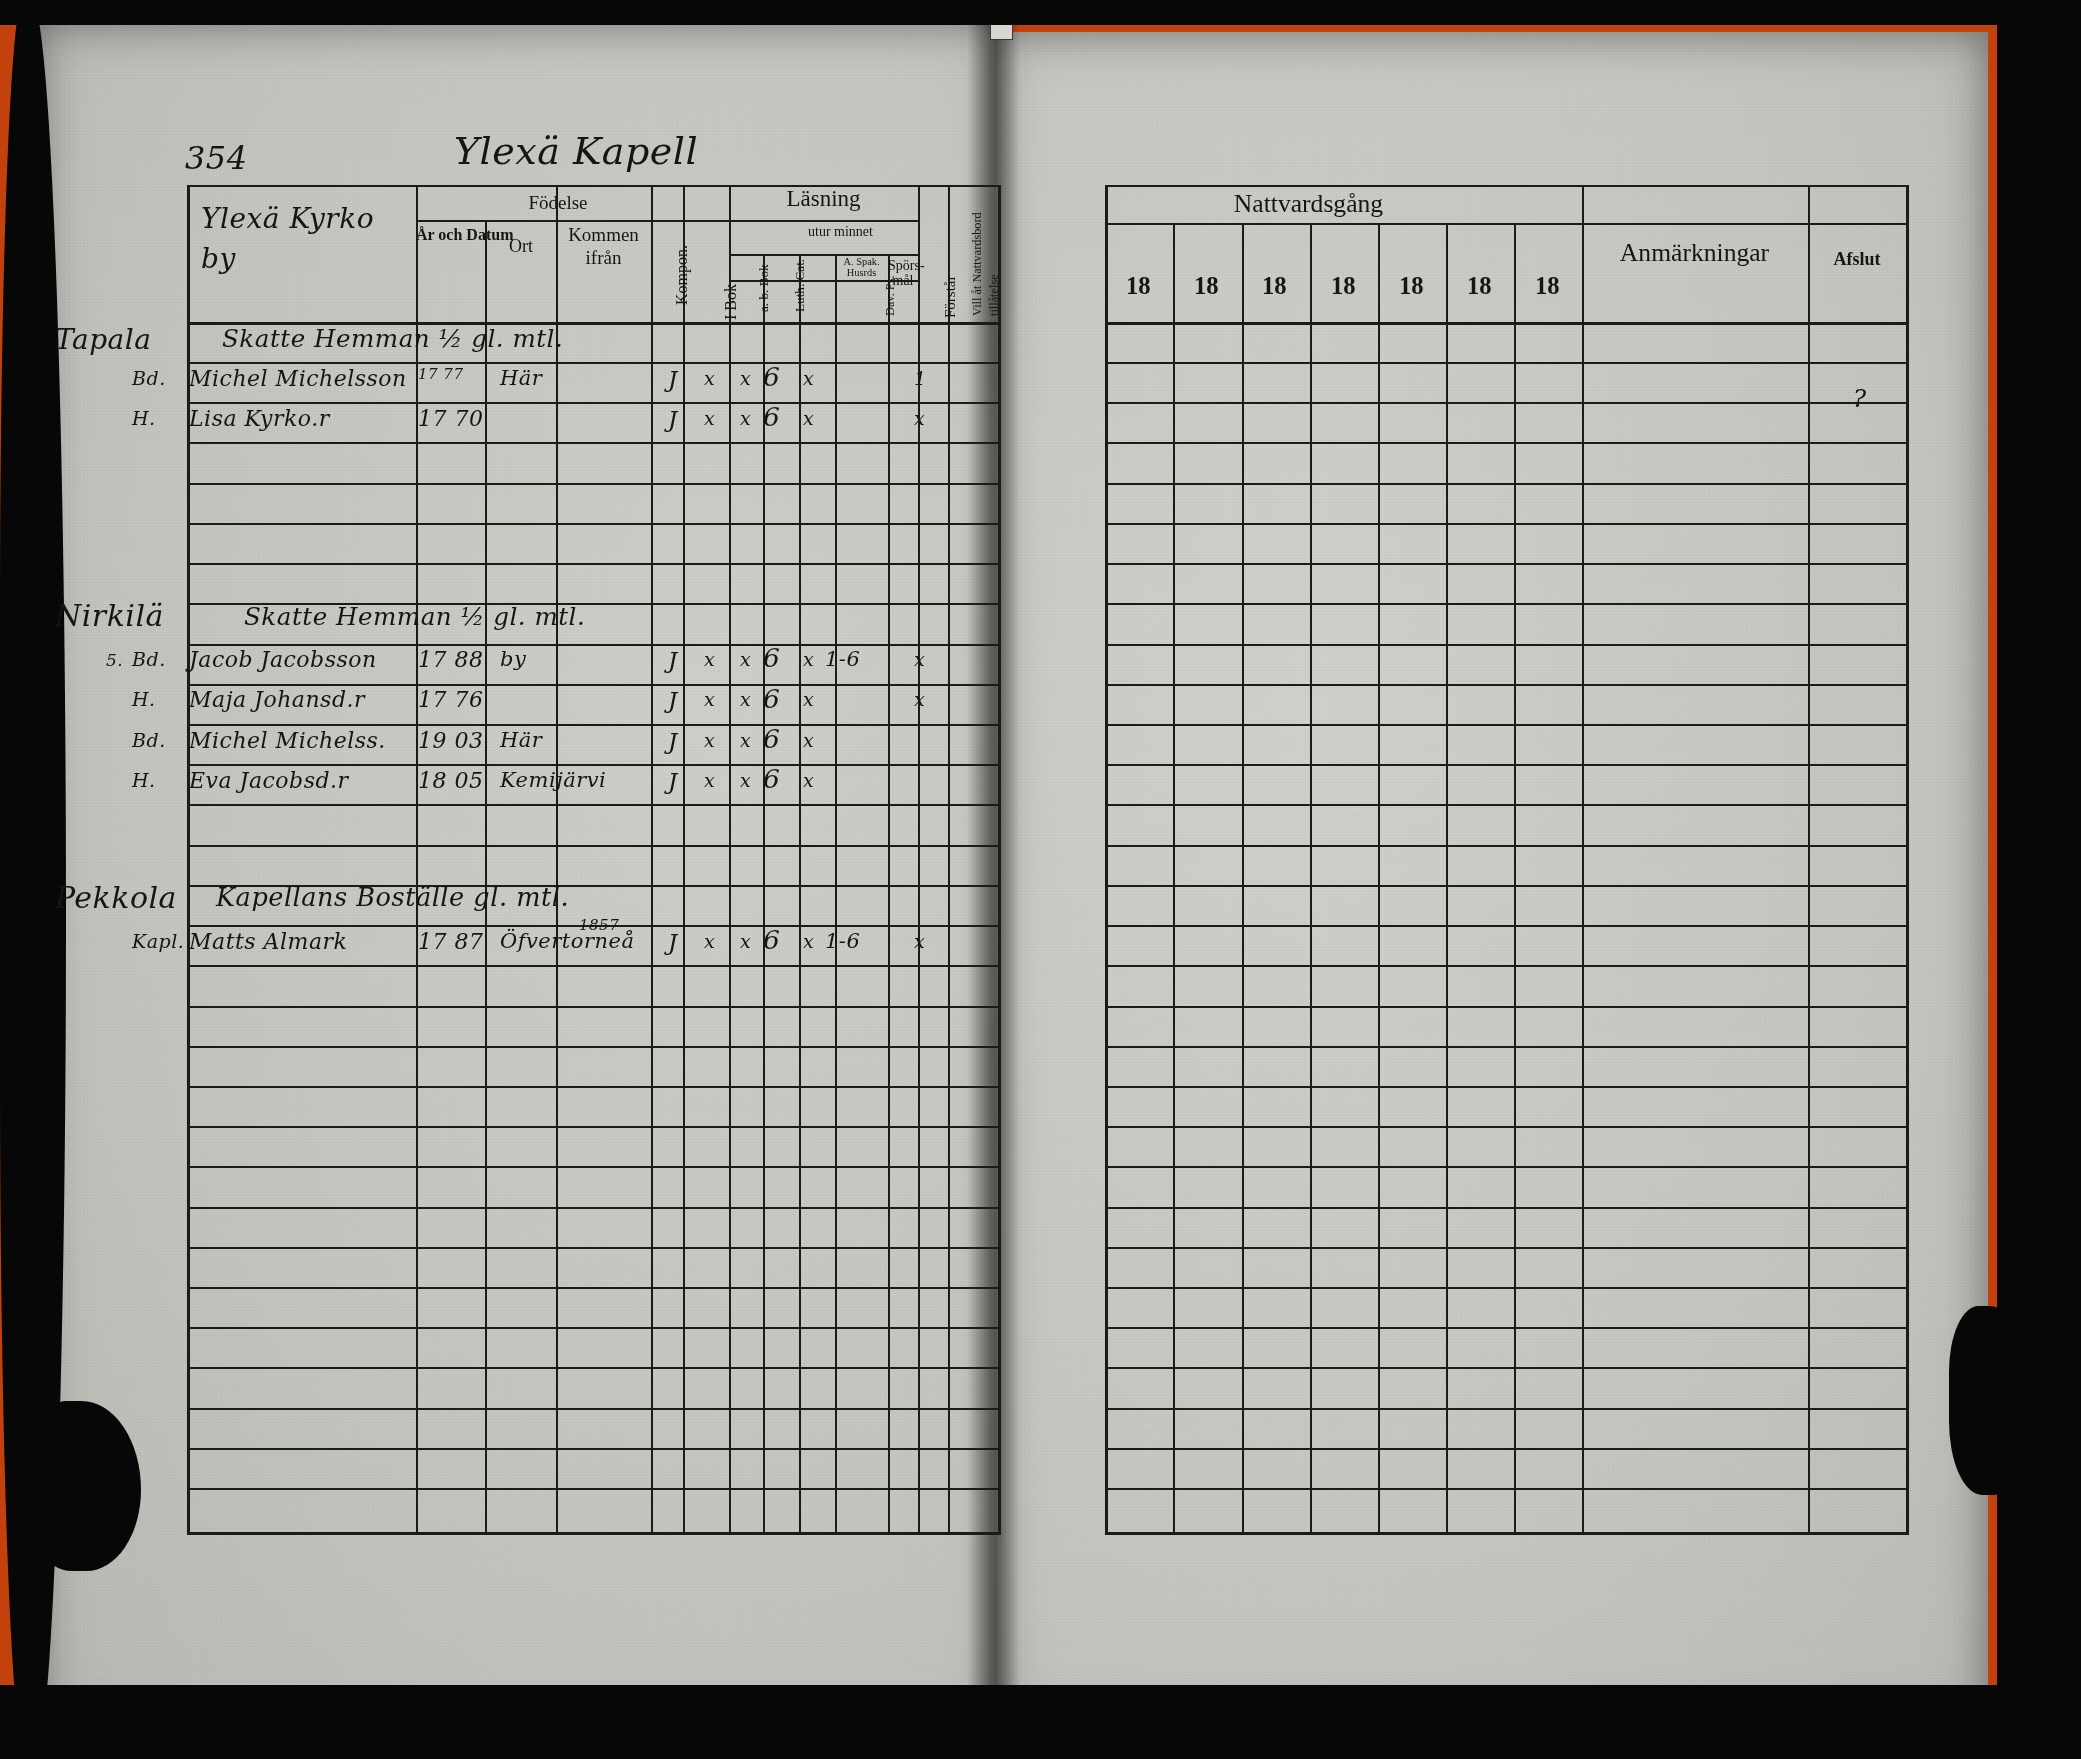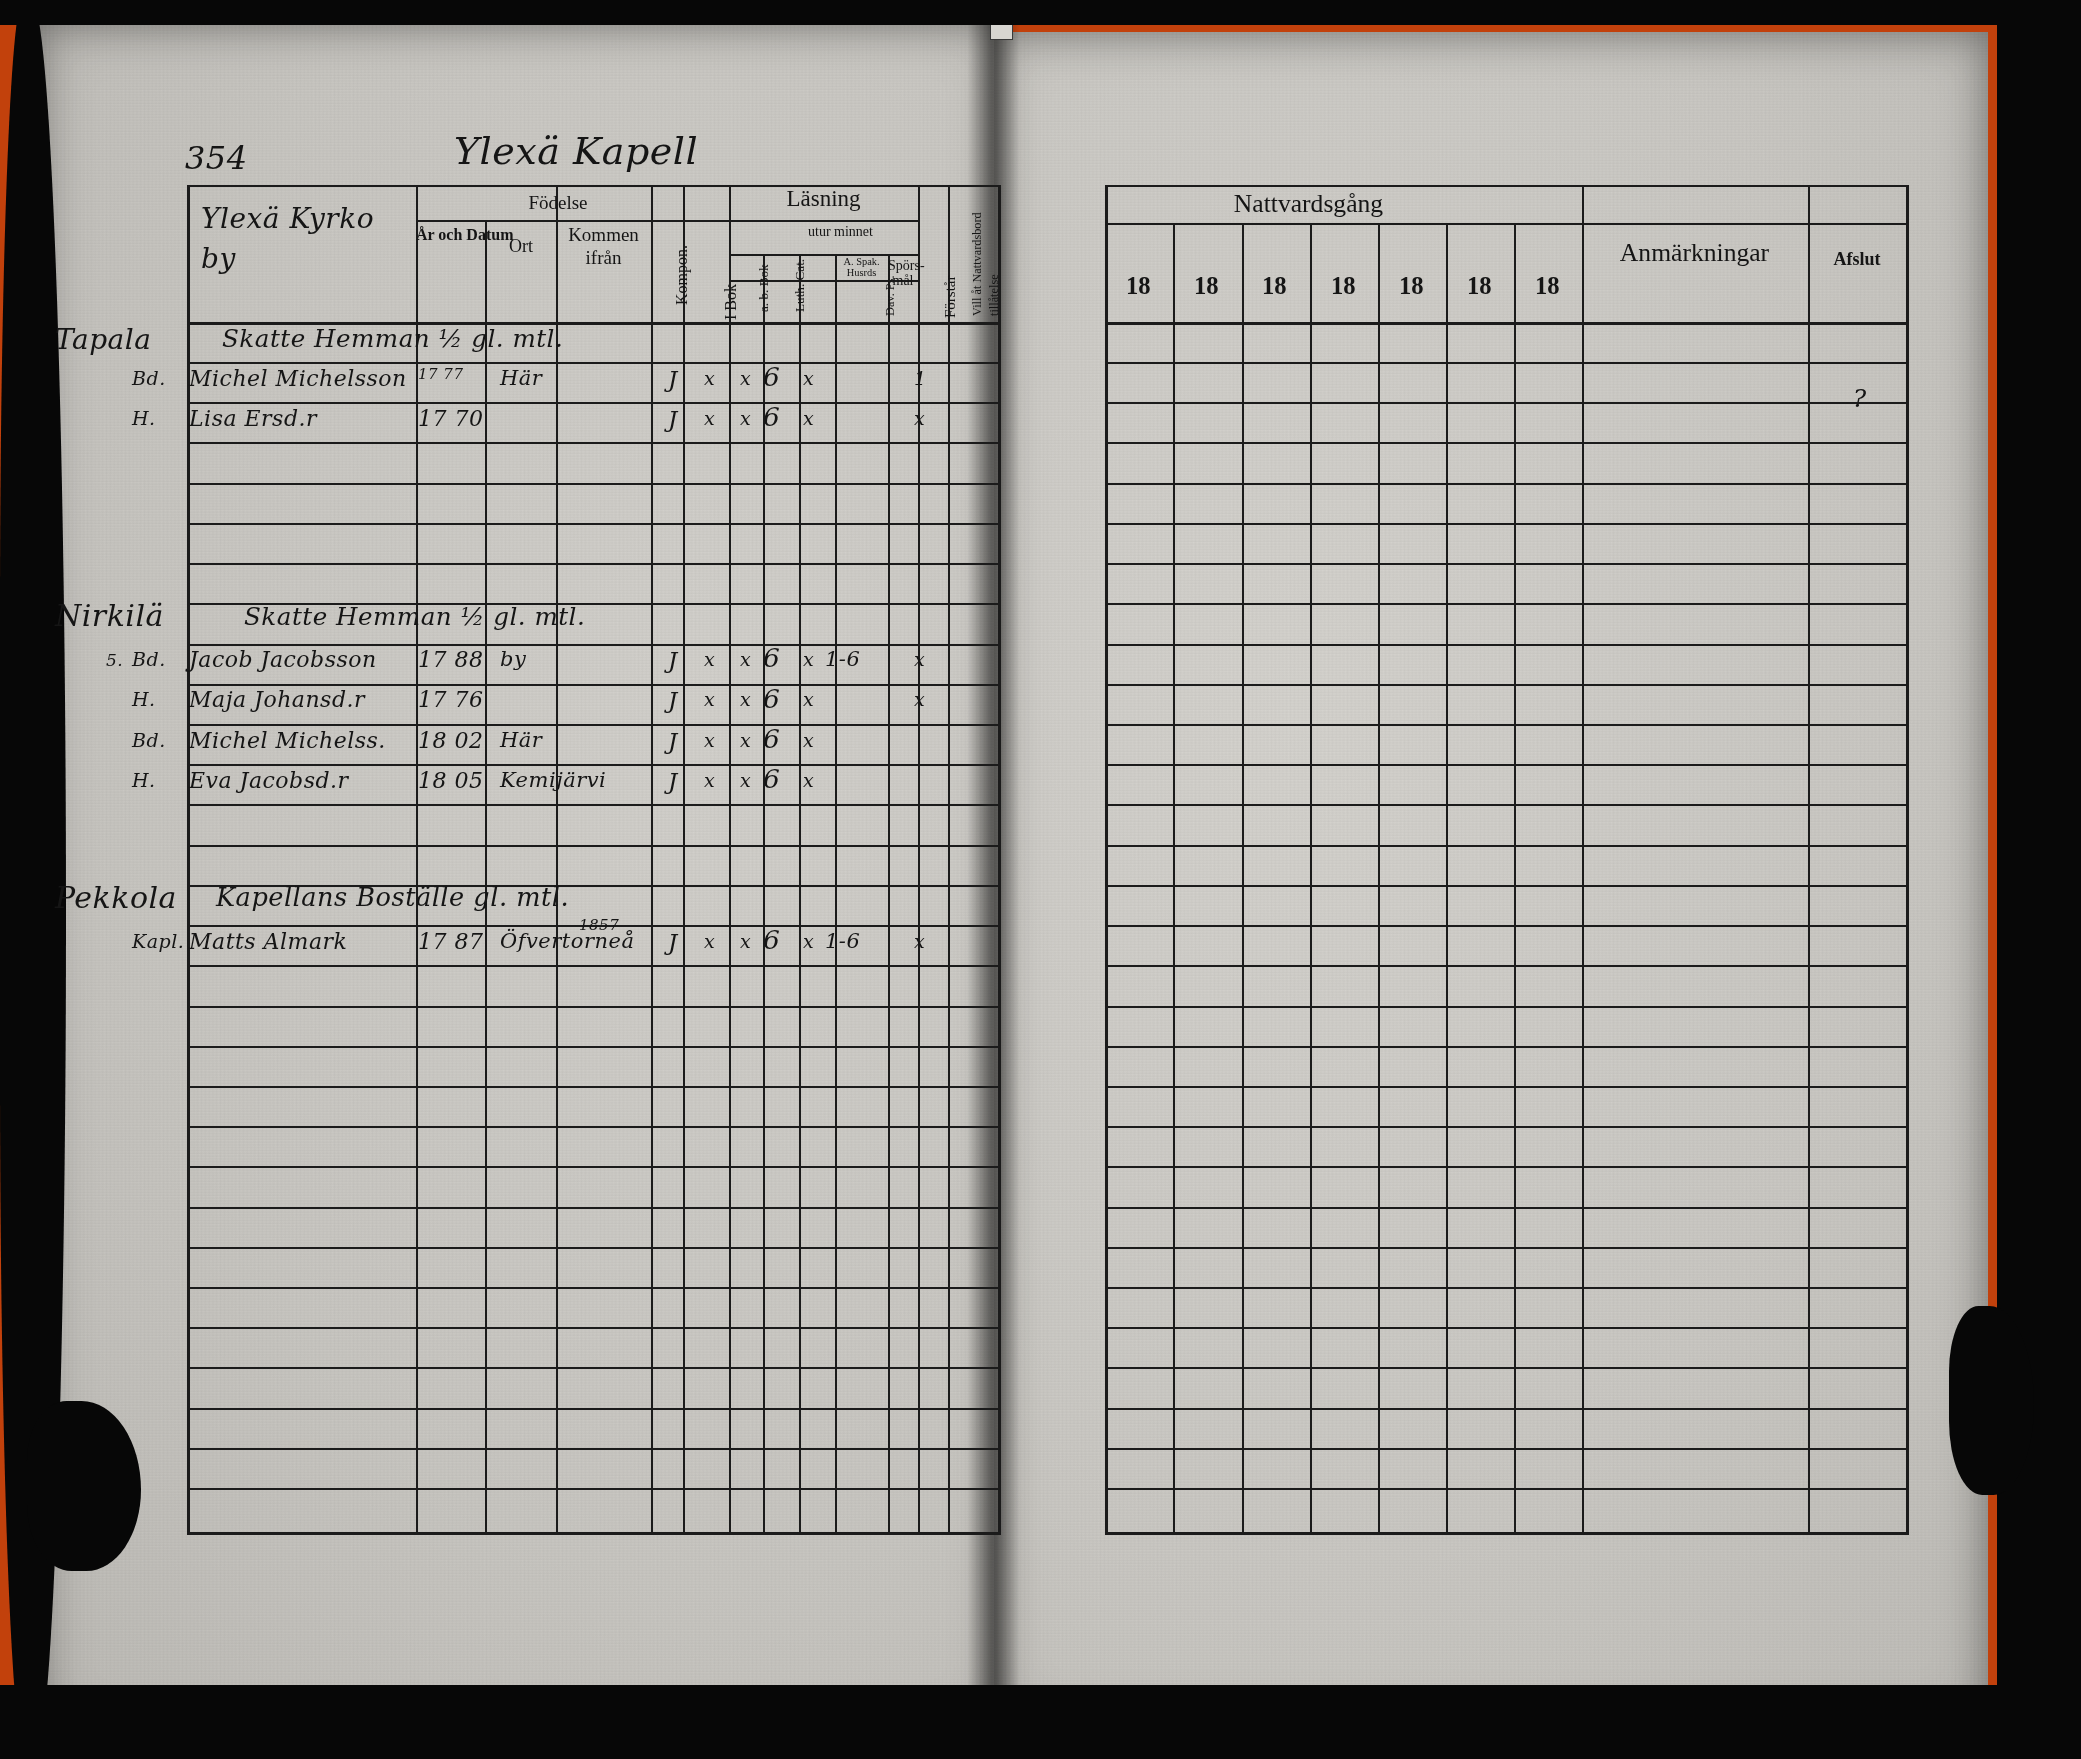--- a/index.html
+++ b/index.html
@@ -251,21 +251,21 @@
       <div class="lbl hand" style="left: 189px; top: 367px; font-size: 22px;">Michel Michelsson</div>
       <div class="lbl hand" style="left: 418px; top: 367px; font-size: 15px;">17 77</div>
       <div class="lbl hand" style="left: 500px; top: 367px; font-size: 21px;">Här</div>
       <div class="lbl hand" style="left: 668px; top: 367px; font-size: 23px;">J</div>
       <div class="lbl hand" style="left: 704px; top: 369px; font-size: 19px;">x</div>
       <div class="lbl hand" style="left: 740px; top: 369px; font-size: 19px;">x</div>
       <div class="lbl hand" style="left: 763px; top: 363px; font-size: 26.5px;">6</div>
       <div class="lbl hand" style="left: 803px; top: 369px; font-size: 19px;">x</div>
       <div class="lbl hand" style="left: 914px; top: 369px; font-size: 19px;">1</div>
       <div class="lbl hand" style="left: 132px; top: 409px; font-size: 19px;">H.</div>
-      <div class="lbl hand" style="left: 189px; top: 407px; font-size: 22px;">Lisa Ersd.r</div>
+      <div class="lbl hand" style="left: 189px; top: 407px; font-size: 22px;">Lisa Kyrko.r</div>
       <div class="lbl hand" style="left: 418px; top: 407px; font-size: 22px;">17 70</div>
       <div class="lbl hand" style="left: 668px; top: 407px; font-size: 23px;">J</div>
       <div class="lbl hand" style="left: 704px; top: 409px; font-size: 19px;">x</div>
       <div class="lbl hand" style="left: 740px; top: 409px; font-size: 19px;">x</div>
       <div class="lbl hand" style="left: 763px; top: 403px; font-size: 26.5px;">6</div>
       <div class="lbl hand" style="left: 803px; top: 409px; font-size: 19px;">x</div>
       <div class="lbl hand" style="left: 914px; top: 409px; font-size: 19px;">x</div>
       <div class="lbl hand" style="left: 55px; top: 600px; font-size: 30px;">Nirkilä</div>
       <div class="lbl hand" style="left: 244px; top: 604px; font-size: 24.6px;">Skatte Hemman ½ gl. mtl.</div>
       <div class="lbl hand" style="left: 132px; top: 650px; font-size: 19px;">Bd.</div>
@@ -283,21 +283,21 @@
       <div class="lbl hand" style="left: 189px; top: 688px; font-size: 22px;">Maja Johansd.r</div>
       <div class="lbl hand" style="left: 418px; top: 688px; font-size: 22px;">17 76</div>
       <div class="lbl hand" style="left: 668px; top: 688px; font-size: 23px;">J</div>
       <div class="lbl hand" style="left: 704px; top: 690px; font-size: 19px;">x</div>
       <div class="lbl hand" style="left: 740px; top: 690px; font-size: 19px;">x</div>
       <div class="lbl hand" style="left: 763px; top: 685px; font-size: 26.5px;">6</div>
       <div class="lbl hand" style="left: 803px; top: 690px; font-size: 19px;">x</div>
       <div class="lbl hand" style="left: 914px; top: 690px; font-size: 19px;">x</div>
       <div class="lbl hand" style="left: 132px; top: 731px; font-size: 19px;">Bd.</div>
       <div class="lbl hand" style="left: 189px; top: 729px; font-size: 22px;">Michel Michelss.</div>
-      <div class="lbl hand" style="left: 418px; top: 729px; font-size: 22px;">18 02</div>
+      <div class="lbl hand" style="left: 418px; top: 729px; font-size: 22px;">19 03</div>
       <div class="lbl hand" style="left: 500px; top: 729px; font-size: 21px;">Här</div>
       <div class="lbl hand" style="left: 668px; top: 729px; font-size: 23px;">J</div>
       <div class="lbl hand" style="left: 704px; top: 731px; font-size: 19px;">x</div>
       <div class="lbl hand" style="left: 740px; top: 731px; font-size: 19px;">x</div>
       <div class="lbl hand" style="left: 763px; top: 725px; font-size: 26.5px;">6</div>
       <div class="lbl hand" style="left: 803px; top: 731px; font-size: 19px;">x</div>
       <div class="lbl hand" style="left: 132px; top: 771px; font-size: 19px;">H.</div>
       <div class="lbl hand" style="left: 189px; top: 769px; font-size: 22px;">Eva Jacobsd.r</div>
       <div class="lbl hand" style="left: 418px; top: 769px; font-size: 22px;">18 05</div>
       <div class="lbl hand" style="left: 500px; top: 769px; font-size: 21px;">Kemijärvi</div>

